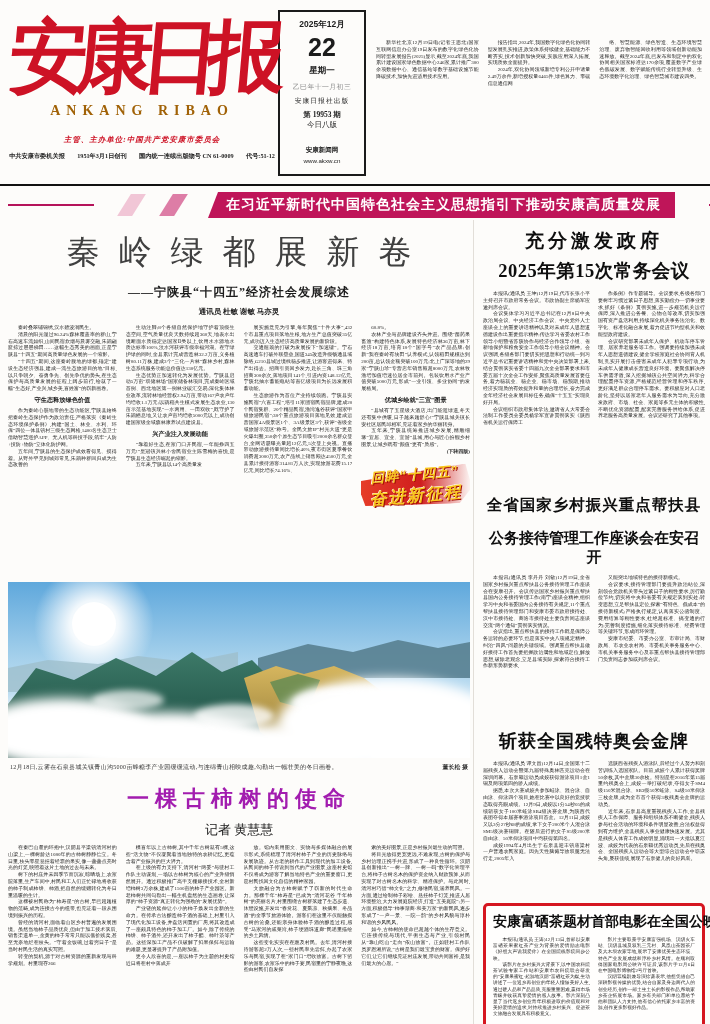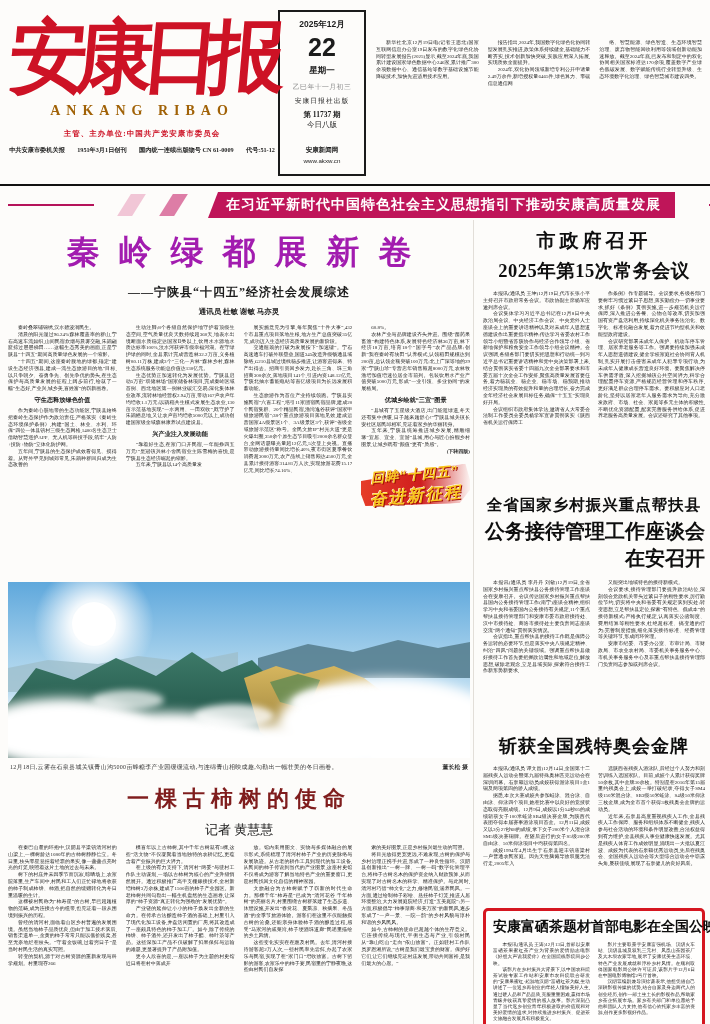--- a/index.html
+++ b/index.html
@@ -11,21 +11,21 @@
   }
   
   .header { display:flex; height:186px; border-bottom:2px solid #111; padding:6px 8px 0 8px; }
   .masthead { width:268px; padding-top:4px; }
   .calligraphy {
     color:#cd1225; font-weight:bold; font-size:78px; line-height:1.18;
     white-space:nowrap; text-align:center; letter-spacing:-12px;
     transform:skewX(-5deg) scaleY(1.02); font-family:"DejaVu Serif",serif;
   }
   .latin-name { color:#a16207; font-weight:bold; font-size:14px; letter-spacing:6px; text-align:center; margin-top:1px; }
-  .organizer  { color:#cd1225; font-weight:bold; font-size:7.5px; letter-spacing:1px; text-align:center; margin-top:10px; }
+  .organizer  { color:#cd1225; font-weight:bold; font-size:7.5px; letter-spacing:1px; text-align:center; margin-top:16px;font-style:italic; }
   .info-line  { color:#222; font-weight:bold; font-size:6.2px; text-align:center; margin-top:7px; }
   .date-box {
     width:88px; height:166px; border:2px solid #1b1b1b; margin:4px 0 0 2px;
     padding:7px 2px; text-align:center; flex-shrink:0;
   }
   .db-ym    { font-size:8.5px; font-weight:bold; font-family:"Liberation Sans",sans-serif; }
   .db-day   { font-size:25px;  font-weight:bold; font-family:"Liberation Sans",sans-serif; margin-top:2px; }
   .db-week  { font-size:8.5px; font-weight:bold; font-family:"Liberation Sans",sans-serif; margin-top:3px; }
   .db-lunar { font-size:6.8px; color:#8a8a8a; margin-top:5px; letter-spacing:0.5px; }
   .db-pub   { font-size:6.8px; margin-top:4px; letter-spacing:1px; }
@@ -59,22 +59,22 @@
     clip-path:polygon(10px 0, 100% 0, 100% 100%, 0 100%);
     white-space:nowrap;
   }
   
   .content { display:flex; padding:0 8px; }
   .left-sec { width:462px; }
   .right-rail { width:232px; padding-left:9px; margin-left:3px; border-left:1px solid #e2ded8; }
   
   .main-headline {
     text-align:center; font-family:"Liberation Sans","DejaVu Sans",sans-serif;
-    font-weight:700; font-size:33px; letter-spacing:19px; padding-left:19px;
-    margin-top:10px; color:#a21caf; white-space:nowrap;
+    font-weight:400; font-size:33px; letter-spacing:19px; padding-left:19px;
+    margin-top:10px; color:#404040; white-space:nowrap;
   }
   .main-sub { text-align:center; font-size:12px; font-weight:600; margin-top:9px; letter-spacing:1px; }
   .main-byline { text-align:center; font-size:7.5px; font-weight:bold; margin-top:6px; }
   .main-cols { display:flex; gap:9px; margin-top:8px; height:250px; overflow:hidden; }
   
   .slogan { position:relative; margin-top:10px; text-align:center; transform:rotate(-5deg); }
   .slogan::before {
     content:""; position:absolute; left:-4px; right:-2px; top:2px; bottom:0;
     background:linear-gradient(96deg,#e8402a 0%,#cf1d1d 55%,rgba(207,29,29,0.05) 96%);
     clip-path:polygon(0 22%, 96% 0, 100% 62%, 88% 100%, 6% 86%);
@@ -85,32 +85,32 @@
   }
   .slogan-l1 { font-size:13.5px; letter-spacing:1px; }
   .slogan-l2 { font-size:16.5px; letter-spacing:2px; margin-top:1px; }
   
   .photo { margin-top:7px; height:176px; overflow:hidden; }
   .photo svg { display:block; }
   .caption-row { display:flex; align-items:flex-start; margin-top:5px; padding:0 2px; }
   .caption { flex:1; font-size:6px; line-height:8px; color:#333; letter-spacing:0.3px; }
   .credit { font-size:6px; font-weight:bold; margin-left:14px; white-space:nowrap; color:#333; }
   
-  .per-headline { text-align:center; font-size:22px; font-weight:bold; letter-spacing:6px; margin-top:12px; color:#7f1d1d; }
+  .per-headline { text-align:center; font-size:22px; font-weight:bold; letter-spacing:6px; margin-top:12px; color:#a21caf; }
   .per-byline { text-align:center; font-size:13px; margin:7px 0 6px 0; }
   .per-cols { display:flex; gap:9px; height:188px; overflow:hidden; }
   
   .gov-headline { text-align:center; margin-top:8px; font-weight:bold; color:#0e0e0e; }
   .gov-l1 { font-size:19px; letter-spacing:4px; }
   .gov-l2 { font-size:18.5px; letter-spacing:0.5px; margin-top:4px; }
   .cols2 { display:flex; gap:8px; margin-top:8px; overflow:hidden; }
   .gov-cols { height:192px; }
   .rec-headline { text-align:center; margin-top:12px; font-family:"Liberation Sans",sans-serif; font-weight:900; color:#0e0e0e; }
   .rec-l1 { font-size:15.5px; letter-spacing:1px; }
-  .rec-l2 { font-size:20px; letter-spacing:0px; margin-top:2px;text-align:right; }
+  .rec-l2 { font-size:15px; letter-spacing:0px; margin-top:13px; }
   .rec-cols { height:140px; }
   .ath-headline { text-align:center; margin-top:14px; font-weight:bold; color:#0e0e0e; }
   .ath-l1 { font-size:18px; letter-spacing:3px; }
   .ath-l2 { font-size:18px; letter-spacing:1px; margin-top:4px; }
   .ath-cols { height:132px; }
   
   .movie-box { border:3px solid #d51620; border-radius:5px; margin-top:10px; padding:7px 7px 6px 7px; background:#fffefd; }
   .movie-title { text-align:center; font-family:"Liberation Sans",sans-serif; font-weight:900; font-size:14px; color:#0e0e0e; white-space:nowrap; letter-spacing:0px; }
   .movie-cols { height:112px; margin-top:6px; }
   .movie-box .para { font-size:4.7px; line-height:6.2px; }
@@ -127,21 +127,21 @@
       <div class="organizer">主管、主办单位:中国共产党安康市委员会</div>
       <div class="info-line">中共安康市委机关报　　1951年3月1日创刊　　国内统一连续出版物号 CN 61-0009　　代号:51-12</div>
     </div>
 
     <div class="date-box">
       <div class="db-ym">2025年12月</div>
       <div class="db-day">22</div>
       <div class="db-week">星期一</div>
       <div class="db-lunar">乙巳年十一月初三</div>
       <div class="db-pub">安康日报社出版</div>
-      <div class="db-issue">第 11737 期</div>
+      <div class="db-issue">第 19953 期</div>
       <div class="db-pages">今日八版</div>
       <div class="db-site">安康新闻网</div>
       <div class="db-url">www.akxw.cn</div>
     </div>
 
     <div class="header-right">
       <div class="top-cols">
         <div class="col">
             <p class="para">新华社北京12月19日电(记者王思北)国家互联网信息办公室19日发布的数字化绿色化协同转型发展报告(2025)显示,截至2024年底,我国累计建设国家绿色数据中心246家,累计推广300余项数据中心、通信基站等数字基础设施节能降碳技术,加快先进适用技术应用。</p>
           </div>
@@ -289,21 +289,21 @@
               <p class="para">如今,古柿树的使命已超越个体的生存意义。它连接传统与现代,平衡生态与产业,引领村民从“靠山吃山”走向“依山致富”。正如驻村工作队员罗恩湘所说,“古树是我们最宝贵的财富。保护好它们,让它们继续见证村庄发展,带动共同富裕,是我们最大的心愿。”</p>
             </div>
         </div>
       </div>
     </div>
 
     <div class="right-rail">
 
       <div>
         <div class="gov-headline">
-          <div class="gov-l1">市政府召开</div>
+          <div class="gov-l1">充分激发政府</div>
           <div class="gov-l2">2025年第15次常务会议</div>
         </div>
         <div class="cols2 gov-cols">
           <div class="col">
               <p class="para">本报讯(通讯员 王坤)12月19日,代市长张小平主持召开市政府常务会议。市政协副主席杨军应邀列席会议。</p>
               <p class="para">会议集体学习习近平总书记在12月8日中央政治局会议、中央经济工作会议、中央党外人士座谈会上的重要讲话精神以及对未成年人思想道德建设作出重要指示精神;传达学习省委农村工作领导小组暨省苏陕协作与经济合作领导小组、省耕地保护和粮食安全工作领导小组会议精神。会议强调,各级各部门要切实把思想和行动统一到习近平总书记重要讲话精神和党中央决策部署上来,结合贯彻落实省委十四届九次全会部署要求和市委五届十次全会工作安排,聚焦高质量发展首要任务,着力稳就业、稳企业、稳市场、稳预期,推动经济实现质的有效提升和量的合理增长,奋力完成全年经济社会发展目标任务,确保“十五五”实现良好开局。</p>
               <p class="para">会议组织市政府集体学法,邀请省人大常委会法制工作委员会委员杨学军宣讲贯彻落实《陕西省机关运行保障工</p>
             </div>
           <div class="col">
               <p class="para">作条例》作专题辅导。会议要求,各级各部门要树牢习惯过紧日子思想,落实勤俭办一切事业要求,抓好《条例》贯彻实施,进一步规范机关运行保障,深入推进公务餐、公物仓等改革,切实加强国有资产盘活利用,持续深化机关事务法治化、数字化、标准化融合发展,着力促进节约型机关和效能型政府建设。</p>

